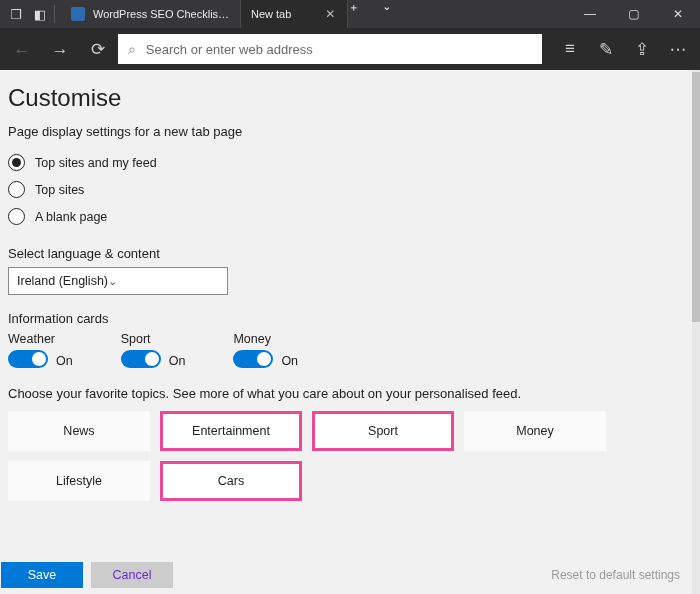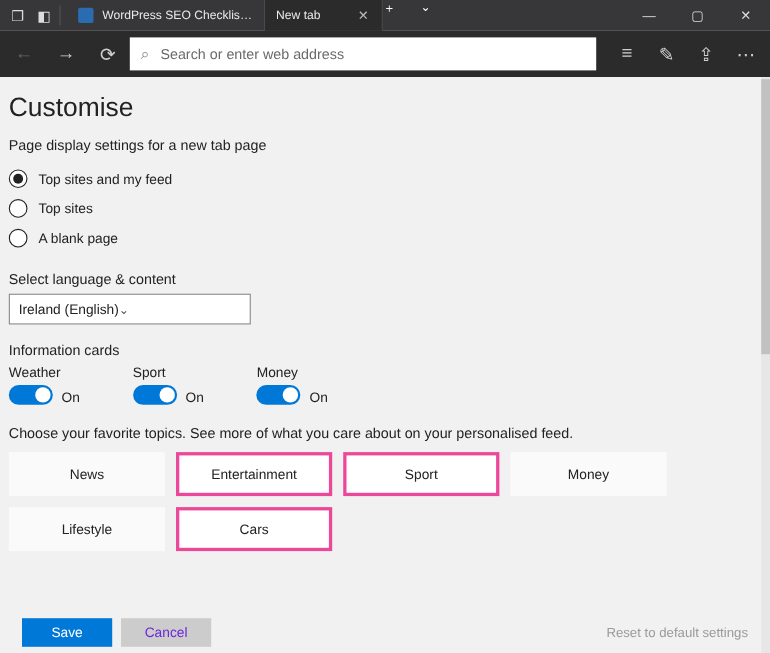--- a/index.html
+++ b/index.html
@@ -54,21 +54,21 @@
   .switch { width:40px;height:18px;background:#0078d7;border-radius:9px;position:relative; }
   .switch::after { content:""; position:absolute; right:2px; top:2px; width:14px;height:14px;background:#fff;border-radius:50%; }
 
   
   .topics-desc { font-size:13px; color:#222; margin:18px 0 10px 0; }
   .topics { display:grid; grid-template-columns:repeat(4,142px); grid-auto-rows:40px; gap:10px 10px; }
   .topic { border:1px solid transparent; background:#fafafa; display:flex;align-items:center;justify-content:center; font-size:12.5px; color:#222; }
   .topic.selected { border:3px solid #ec4899; background:#fff; }
 
   
-  .footer { position:absolute; left:20px; right:12px; bottom:6px; display:flex; align-items:center; gap:8px; }
+  .footer { position:absolute; left:1px; right:12px; bottom:6px; display:flex; align-items:center; gap:8px; }
   .btn { width:82px; height:26px; display:flex;align-items:center;justify-content:center; font-size:12.5px; }
   .btn.primary { background:#0078d7; color:#fff; }
   .btn.secondary { background:#ccc; color:#6d28d9; }
   .footer .reset { margin-left:auto; font-size:12px; color:#9a9a9a; }
 </style>
 </head>
 <body>
 
 <div class="titlebar">
   <div class="sys-left">

